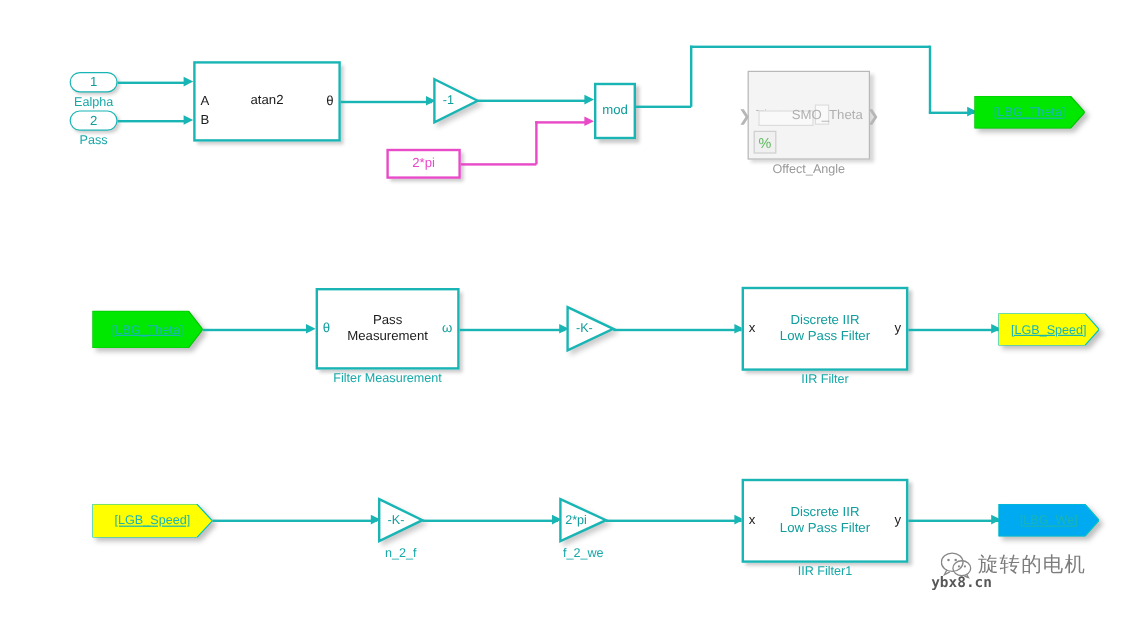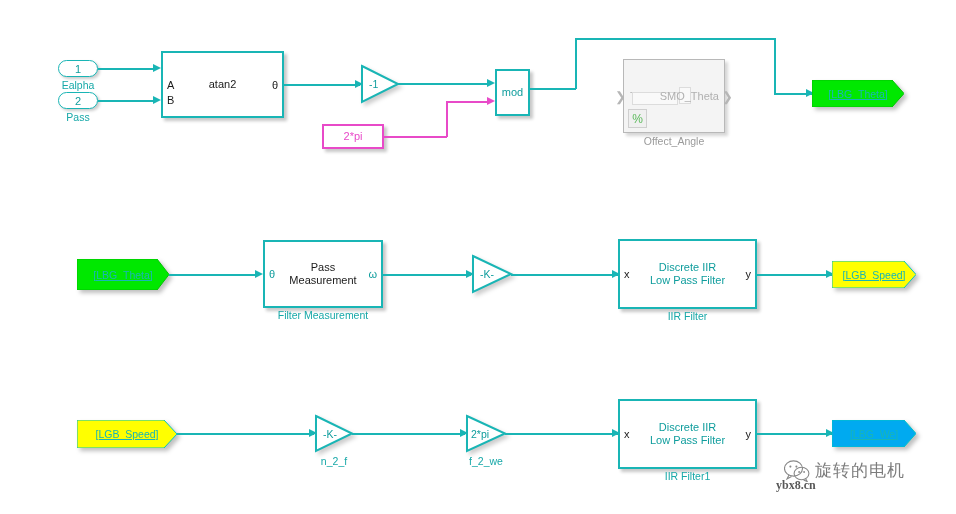--- a/index.html
+++ b/index.html
@@ -357,15 +357,15 @@
       <path d="M5 15 L3 19 L7.5 16.6" fill="none" stroke="#5a5a5a" stroke-width="1.1"></path>
       <circle cx="6.4" cy="6.6" r="1.05" fill="#5a5a5a"></circle>
       <circle cx="12.4" cy="6.6" r="1.05" fill="#5a5a5a"></circle>
       <ellipse cx="17.5" cy="13.5" rx="7.4" ry="6.2" fill="none" stroke="#5a5a5a" stroke-width="1.1"></ellipse>
       <path d="M21.5 18.6 L23.2 21.6 L19.6 19.9" fill="none" stroke="#5a5a5a" stroke-width="1.1"></path>
       <circle cx="15.1" cy="12" r="0.9" fill="#5a5a5a"></circle>
       <circle cx="20.1" cy="12" r="0.9" fill="#5a5a5a"></circle>
     </svg>
     <span class="wm-cn">旋转的电机</span>
   </div>
-  <div id="wm-url" style="left:776px; top:478px;font-family:Liberation Serif, serif;">ybx8.cn</div>
+  <div id="wm-url" style="left:776px; top:478px;">ybx8.cn</div>
 
 </div>
 
 </body></html>

